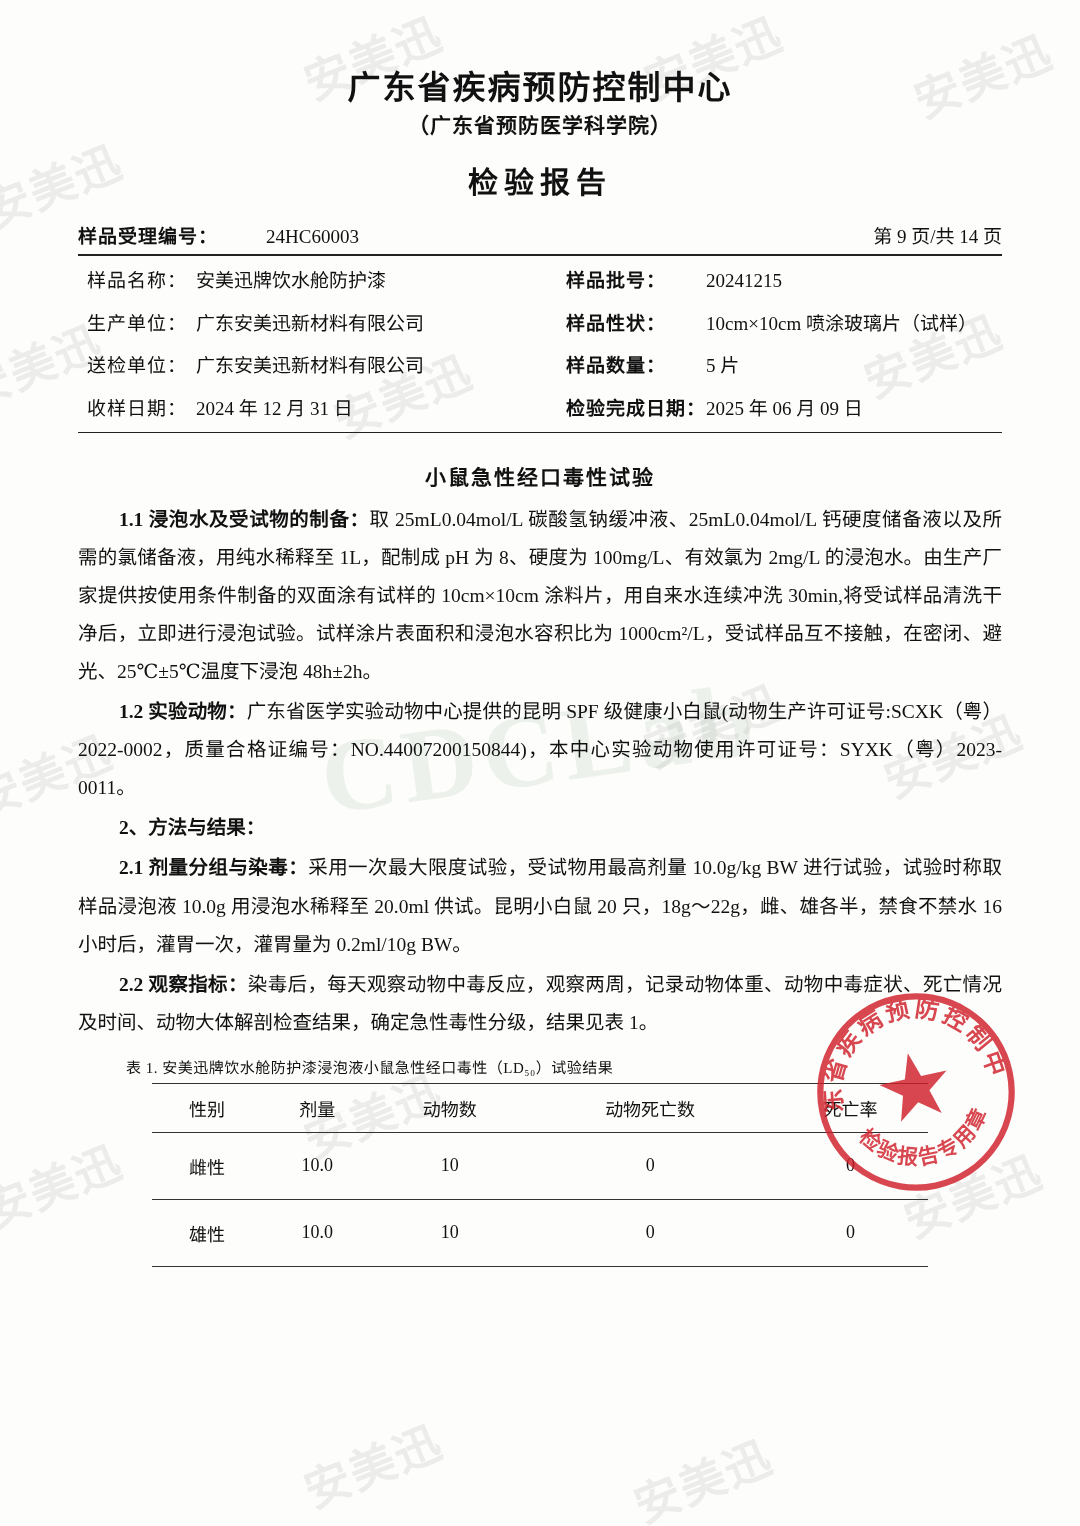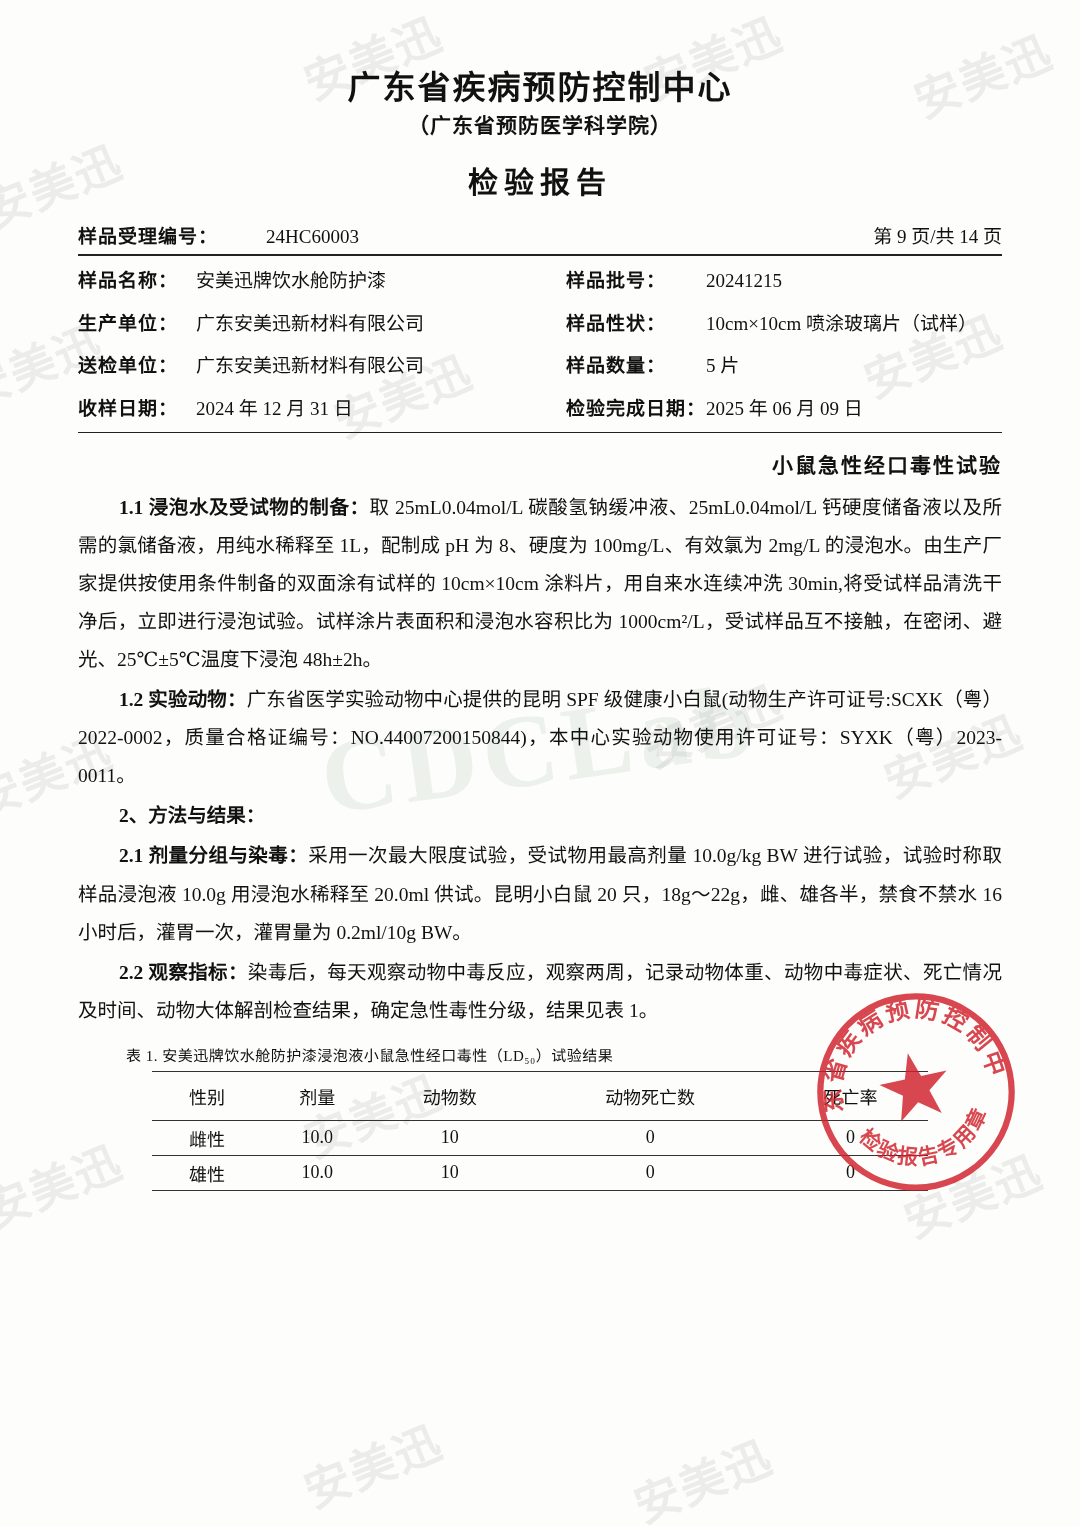--- a/index.html
+++ b/index.html
@@ -98,45 +98,46 @@
     font-size: 19px;
     margin-top: 4px;
   }
   .info-table td {
     padding: 7px 0 7px 0;
     vertical-align: baseline;
     line-height: 1.5;
   }
   .info-table td.k {
     width: 118px;
-    font-weight: bold;
+    font-weight: normal;
     white-space: nowrap;
     letter-spacing: 1px;
+    text-align: center;
   }
   .info-table td.v {
     width: 360px;
   }
   .info-table td.k2 {
     width: 118px;
     font-weight: bold;
     white-space: nowrap;
     letter-spacing: 1px;
     padding-left: 10px;
   }
   .info-underline {
     border-bottom: 1.6px solid #222;
     margin-top: 2px;
   }
 
   .section-title {
-    text-align: right;
+    text-align: center;
     font-size: 21px;
     font-weight: bold;
     letter-spacing: 2px;
-    margin: 16px 0 10px;
+    margin: 28px 0 10px;
   }
 
   p.body {
     font-size: 19.5px;
     line-height: 1.95;
     margin: 0 0 2px 0;
     text-align: justify;
     text-justify: inter-ideograph;
   }
   p.indent { text-indent: 2.1em; }
@@ -162,21 +163,21 @@
   table.result thead tr:first-child th {
     border-top: 1.8px solid #333;
     padding-top: 11px;
   }
   table.result thead tr:last-child th {
     border-bottom: 1.4px solid #333;
     padding-bottom: 11px;
   }
   table.result tbody tr td {
     border-bottom: 1.2px solid #333;
-    padding: 4px 4px;
+    padding: 20px 4px;
   }
   table.result tbody tr:last-child td {
     border-bottom: 1.6px solid #333;
   }
   .unit { font-family: "Liberation Serif", serif; letter-spacing: 1px;}
 
   
   .seal {
     position: absolute;
     left: 812px;

